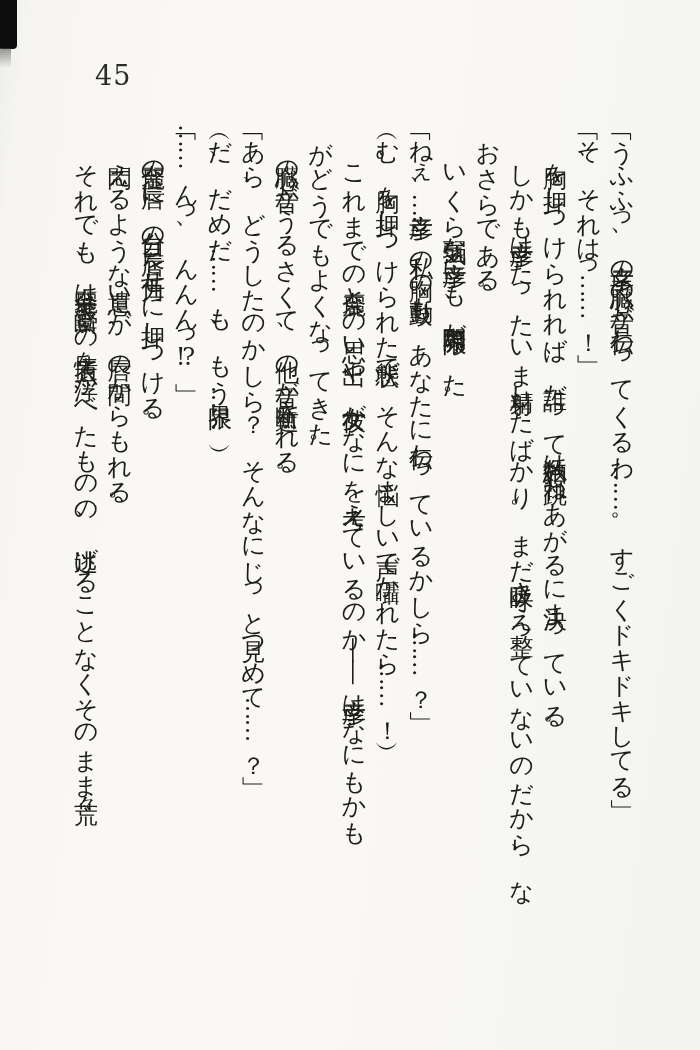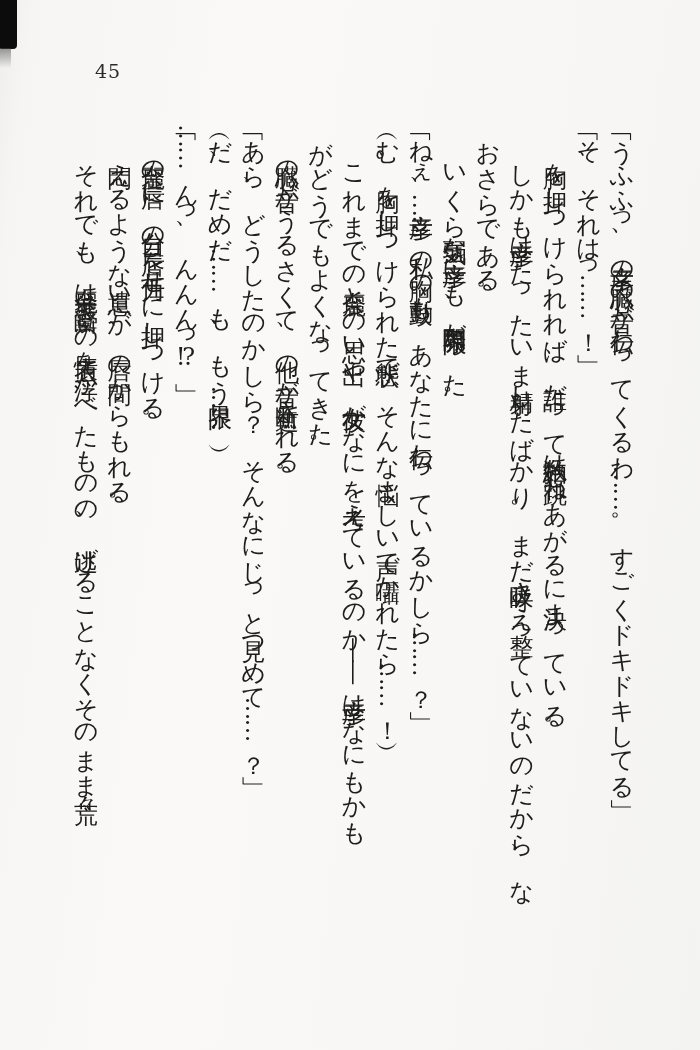--- a/index.html
+++ b/index.html
@@ -27,21 +27,21 @@
     position: absolute;
     top: 48px; left: 0;
     width: 11px; height: 20px;
     background: linear-gradient(to bottom, rgba(70,70,70,0.55), rgba(130,130,130,0));
   }
 
   .page-number {
     position: absolute;
     top: 60px; left: 95px;
     font-family: "DejaVu Serif", serif;
-    font-size: 19px;
+    font-size: 27px;
     letter-spacing: 1px;
     color: #2b2b29;
   }
 
   
   .text-body {
     position: absolute;
     top: 126px;
     right: 62px;
     height: 868px;

